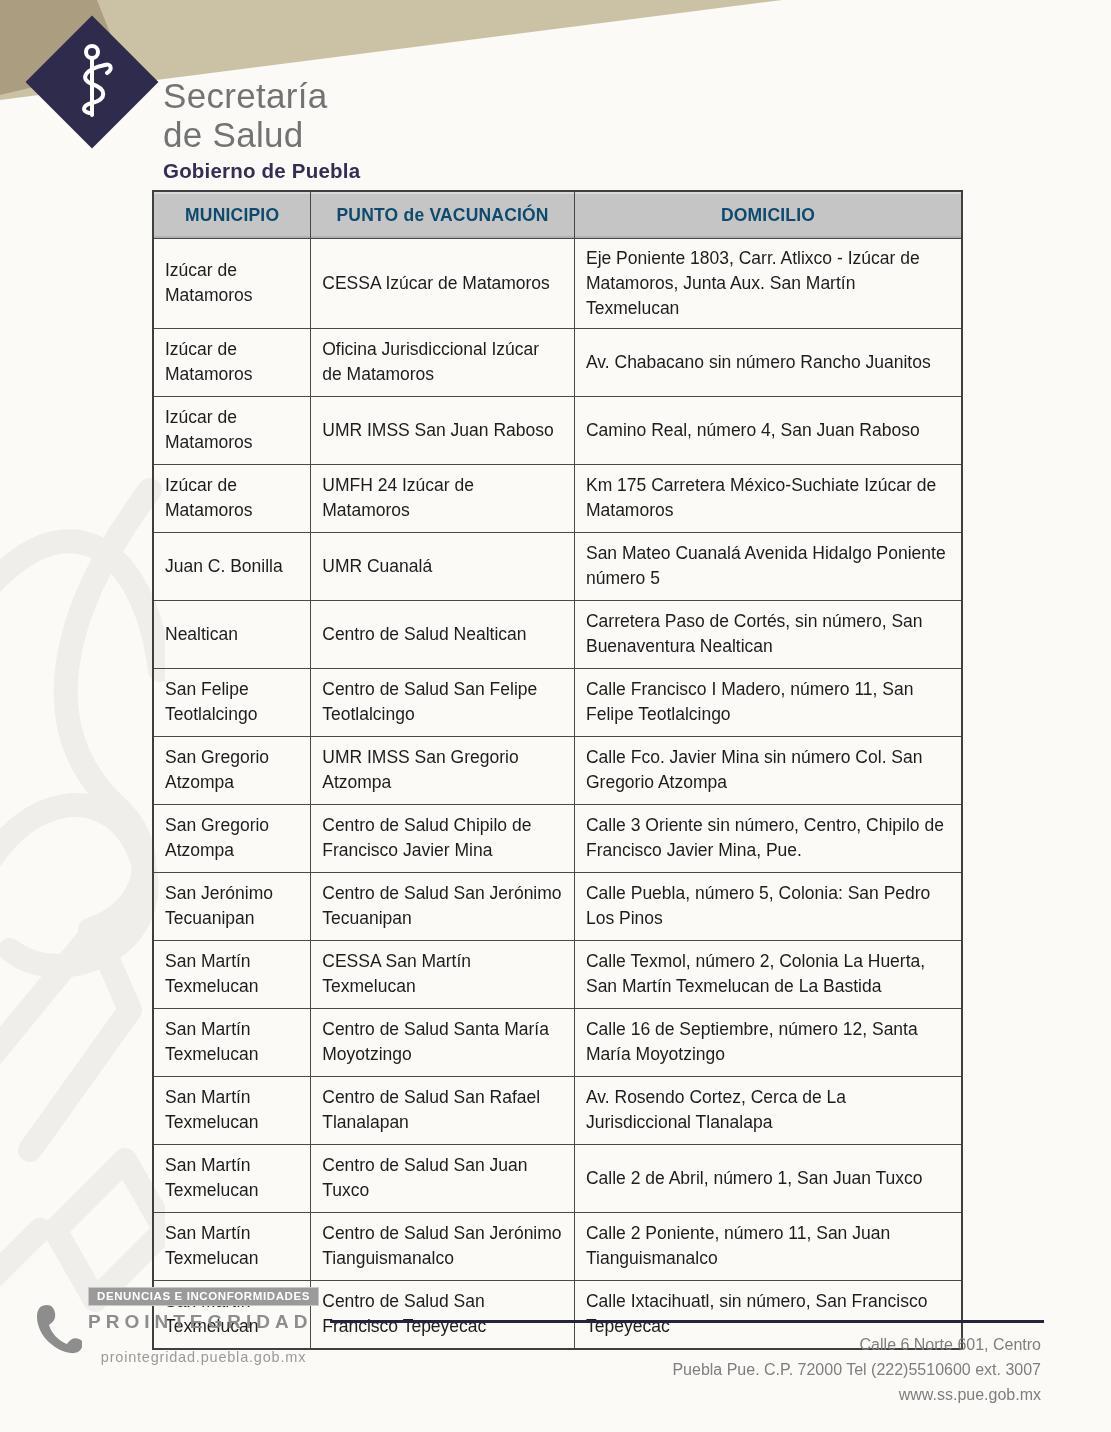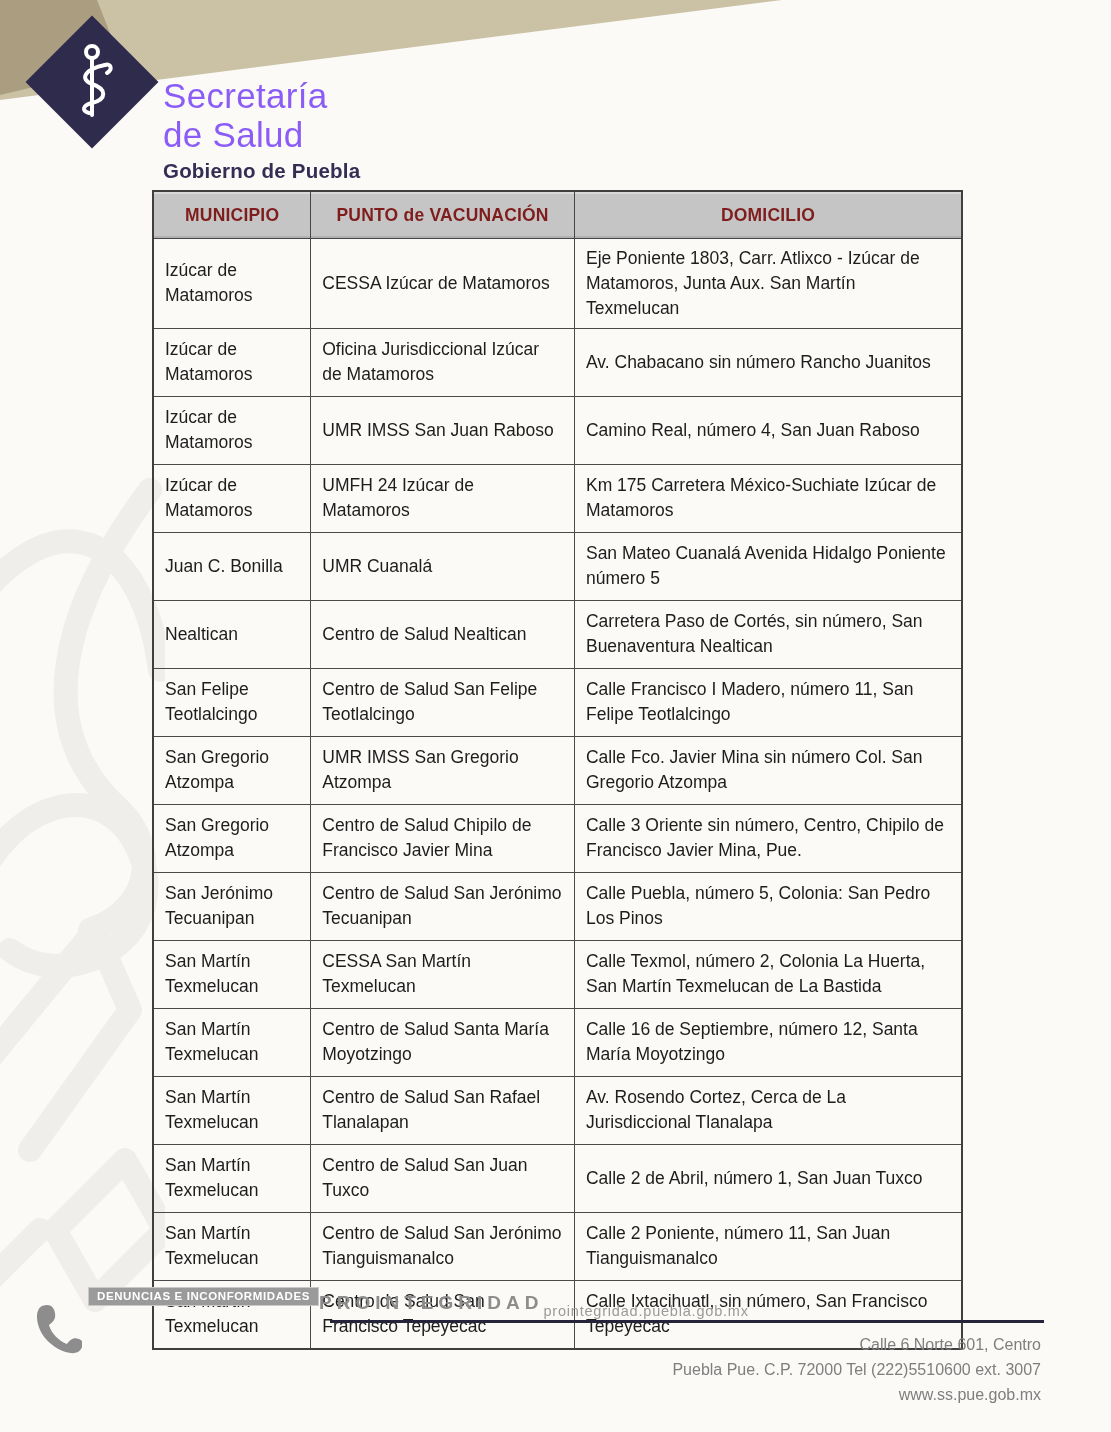--- a/index.html
+++ b/index.html
@@ -10,37 +10,37 @@
   
   #corner-svg{left:0;top:0;}
   #watermark-svg{left:0;top:430px;opacity:1;}
 
   
   .diamond{left:45px;top:35px;width:94px;height:94px;background:#2f2b4c;
            transform:rotate(45deg);}
   .diamond .icon-wrap{position:absolute;left:0;top:0;width:94px;height:94px;
            transform:rotate(-45deg);display:flex;align-items:center;justify-content:center;}
   .logo-text{left:163px;top:76px;}
-  .sec-line{font-size:35px;color:#8b5cf6;line-height:39px;letter-spacing:.3px;}
+  .sec-line{font-size:35px;color:#737373;line-height:39px;letter-spacing:.3px;}
   .gov-line{margin-top:5px;font-size:20.5px;font-weight:bold;color:#342e54;letter-spacing:.2px;}
 
   
   table{position:absolute;left:152px;top:190px;width:811px;border-collapse:collapse;
         border:2.5px solid #3f3f3f;table-layout:fixed;}
   col.c1{width:19.5%;} col.c2{width:32.6%;} col.c3{width:47.9%;}
   th{background:#c5c5c5;border:1.5px solid #454545;height:44px;
-     font-size:17.5px;color:#7f1d1d;letter-spacing:.2px;
+     font-size:17.5px;color:#0c4a6e;letter-spacing:.2px;
      box-shadow:inset 0 2px 0 #d9d9d9, inset 0 -2px 0 #b2b2b2;}
   td{border:1.5px solid #4a4a4a;font-size:17.5px;color:#1d1d1d;line-height:1.42;
      padding:7px 11px;height:53px;vertical-align:middle;background:transparent;}
 
   
   .footer-left{left:36px;top:1287px;display:flex;align-items:flex-start;}
   .phone-icon{margin-top:17px;margin-right:6px;}
-  .complaints{display:flex;align-items:flex-start;justify-content:center;}
+  .complaints{display:flex;flex-direction:column;align-items:flex-start;justify-content:center;}
   .badge{background:#9a9a9a;color:#ffffff;font-size:11.5px;font-weight:bold;
          letter-spacing:.6px;padding:2px 8px 3px 8px;border:1px solid #c9c9c9;}
   .bignum{font-size:35px;font-weight:bold;color:#8d8d8d;letter-spacing:2px;
           margin-top:1px;padding:0 2px 3px 2px;border-bottom:3px solid #909090;}
   .prog{font-size:19px;font-weight:bold;color:#8d8d8d;letter-spacing:5px;margin-top:5px;}
   .url{font-size:14.5px;color:#9a9a9a;letter-spacing:.8px;align-self:center;margin-top:16px;}
   .footer-line{left:330px;top:1320px;width:714px;height:3px;background:#24243a;}
   .footer-right{right:70px;top:1333px;text-align:right;font-size:16px;
                 color:#7e7e7e;line-height:1.55;}
 </style>

